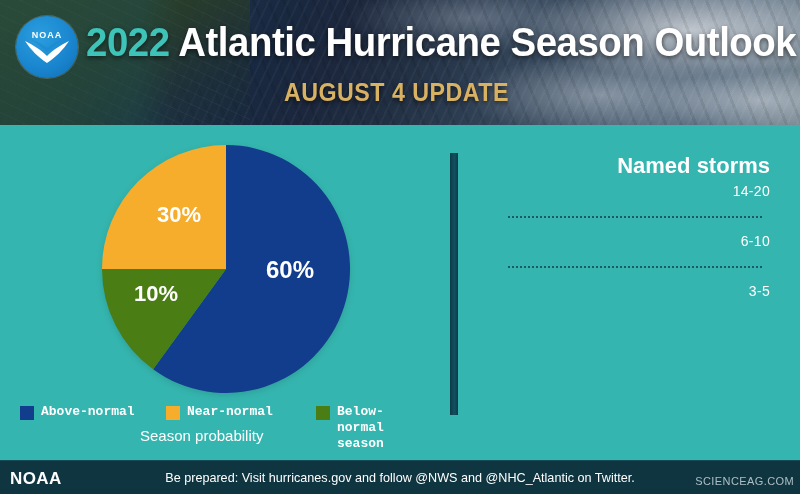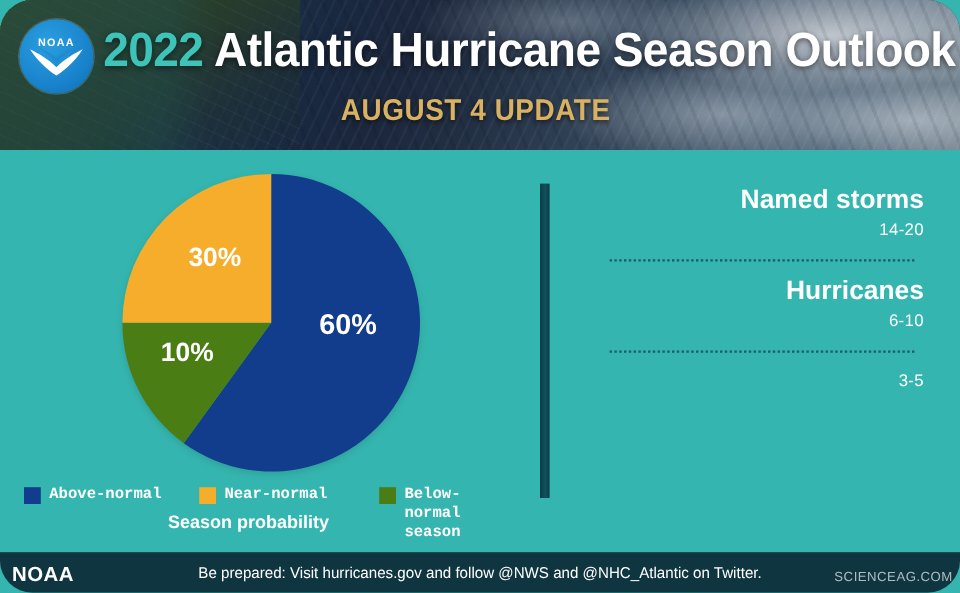--- a/index.html
+++ b/index.html
@@ -2,21 +2,21 @@
 <html><head>
 <meta charset="utf-8">
 <style>
   * { margin:0; padding:0; box-sizing:border-box; }
   html,body { width:800px; height:494px; overflow:hidden; }
   body {
     font-family:"Liberation Sans", sans-serif;
     background:#35b5af;
     position:relative;
   }
-  #stage { position:relative; width:800px; height:494px; overflow:hidden;border-radius:27px; }
+  #stage { position:relative; width:800px; height:494px; overflow:hidden; }
 
   
   .header {
     position:absolute; left:0; top:0; width:800px; height:125px;
     overflow:hidden;
     background:#1d2a3a;
   }
   .hdr-sat {
     position:absolute; inset:0;
     background:
@@ -112,21 +112,21 @@
   .legend-item.i0{ left:12px; }
   .legend-item.i1{ left:158px; }
   .legend-item.i2{ left:308px; }
   .swatch{ width:14px; height:14px; margin-top:2px; flex:0 0 auto; }
   .legend-label{
     font-size:13px; font-weight:bold; color:#ffffff; line-height:16px;
     white-space:pre-line; max-width:102px;
   }
   .season-prob{
     position:absolute; left:140px; top:302px;
-    font-size:15px; font-weight:bold; color:#ffffff;
+    font-size:15px; font-weight:normal; color:#ffffff;
     white-space:nowrap;
   }
 
   
   .v-divider{
     position:absolute; left:450px; top:28px; width:8px; height:262px;
     background:linear-gradient(90deg,#0c3b47,#13505f 55%,#0c3b47);
   }
 
   
@@ -231,21 +231,20 @@
 
     <div class="v-divider"></div>
 
     <div class="stats">
       <div class="stat">
         <div class="stat-name">Named storms</div>
         <div class="stat-value">14-20</div>
       </div>
       <div class="dotted"></div>
       <div class="stat">
-        <div class="stat-name">Hurricanes</div>
         <div class="stat-value">6-10</div>
       </div>
       <div class="dotted"></div>
       <div class="stat">
         <div class="stat-value">3-5</div>
       </div>
     </div>
   </div>
 
   <div class="footer">

